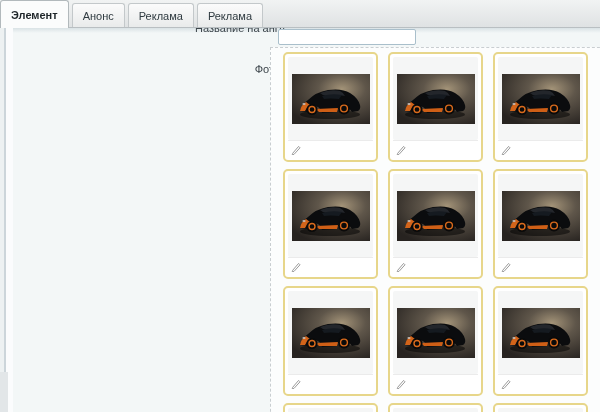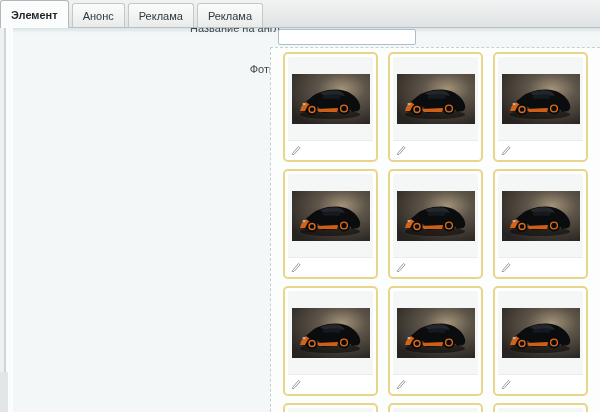--- a/index.html
+++ b/index.html
@@ -31,22 +31,22 @@
     background:#f3f7f7;overflow:hidden;
   }
   .left-gutter{position:absolute;left:0;top:0;bottom:0;width:4px;background:#edf1f2;}
   .left-line{position:absolute;left:4px;top:0;bottom:0;width:2px;background:#ccd5da;}
   .left-white{position:absolute;left:6px;top:0;bottom:0;width:7px;background:#fbfcfd;}
   .left-scroll-hint{position:absolute;left:0;bottom:0;width:8px;height:40px;background:#e2e6e8;}
   .top-shade{position:absolute;left:13px;right:0;top:0;height:5px;
     background:linear-gradient(rgba(170,188,196,.35),rgba(170,188,196,0));}
   
   .row-label{
-    position:absolute;left:8px;width:275px;text-align:right;
-    line-height:13px;color:#3c454b;
+    position:absolute;left:0;width:275px;text-align:right;
+    line-height:13px;color:#3c454b;padding-left:13px;
   }
   .label-name{top:-6px;}      
   .label-photos{top:35px;}
   .text-input{
     position:absolute;left:278px;top:1px;width:130px;height:14px;
     border:1px solid #a9bfcb;border-radius:2px;background:#fff;
     font-family:"Liberation Sans",sans-serif;font-size:11px;padding:0 3px;
   }
   
   .photo-box{

